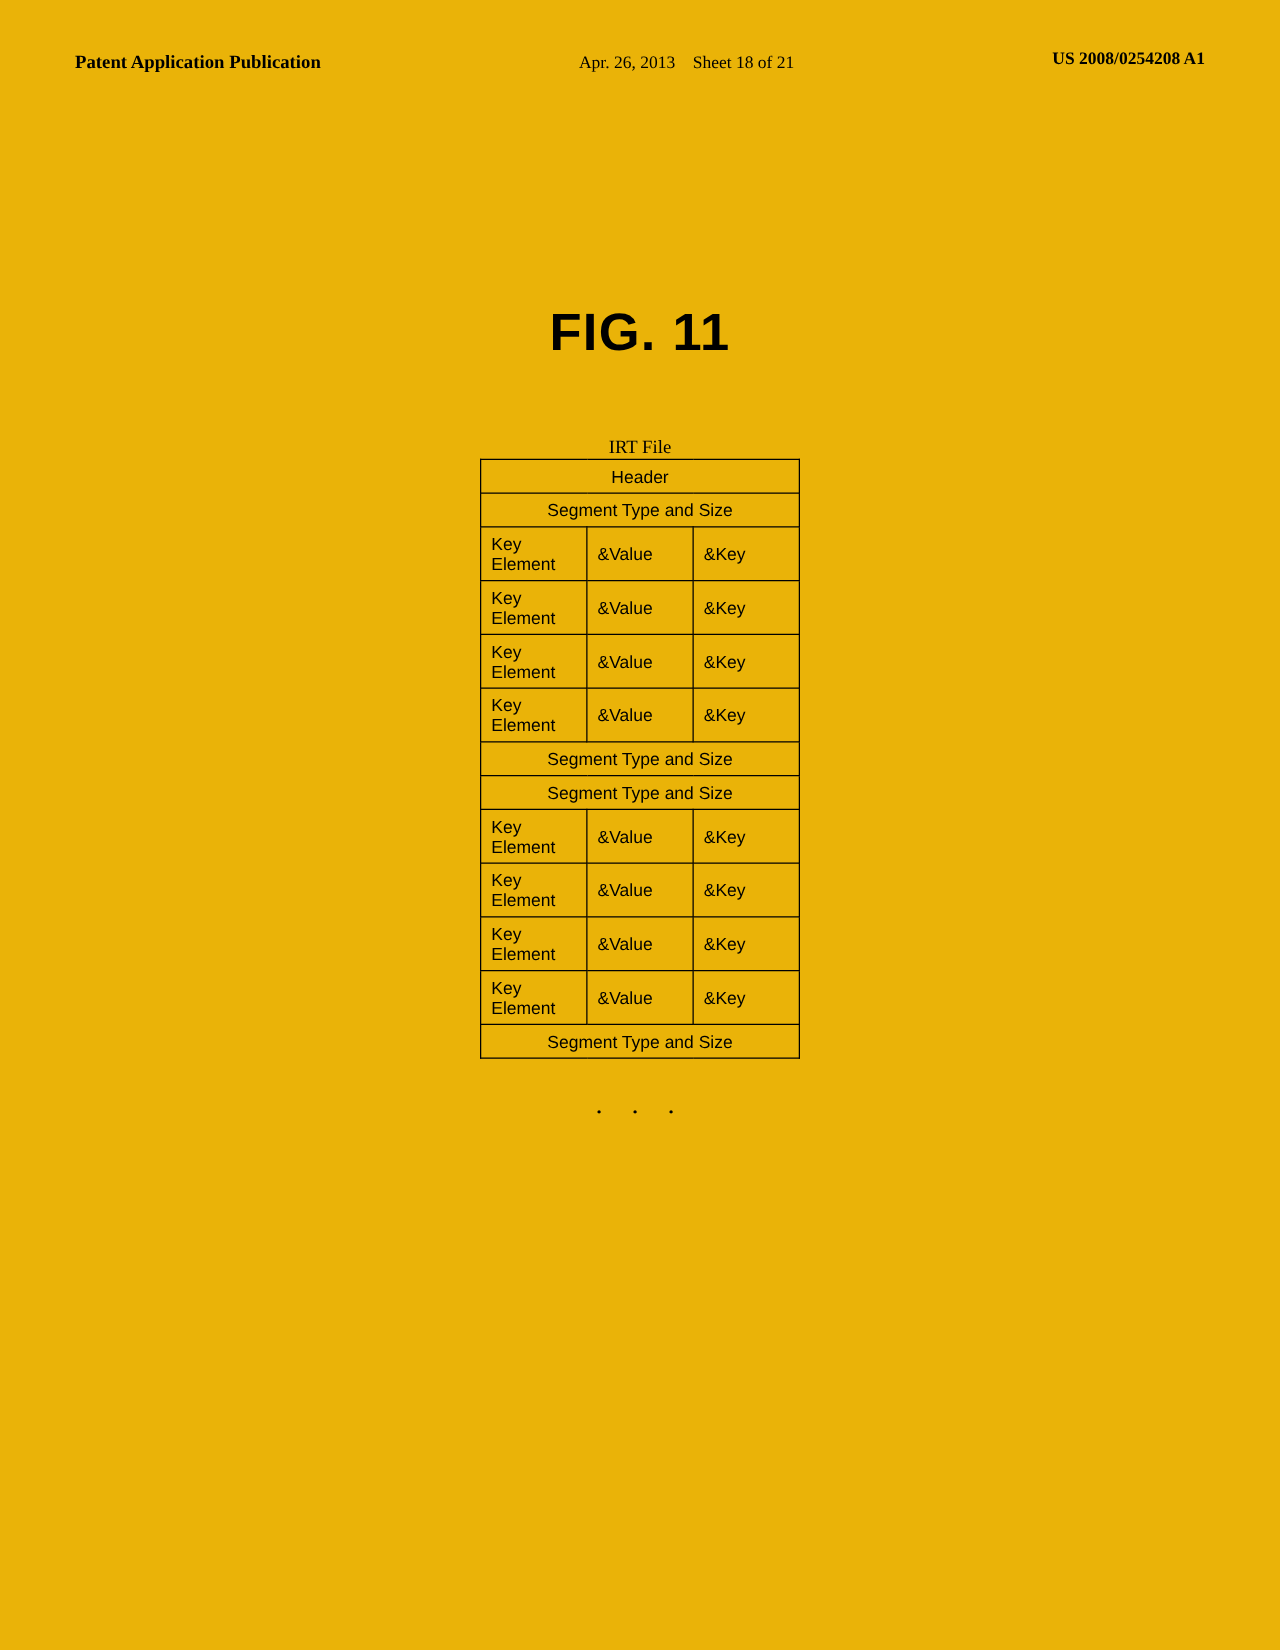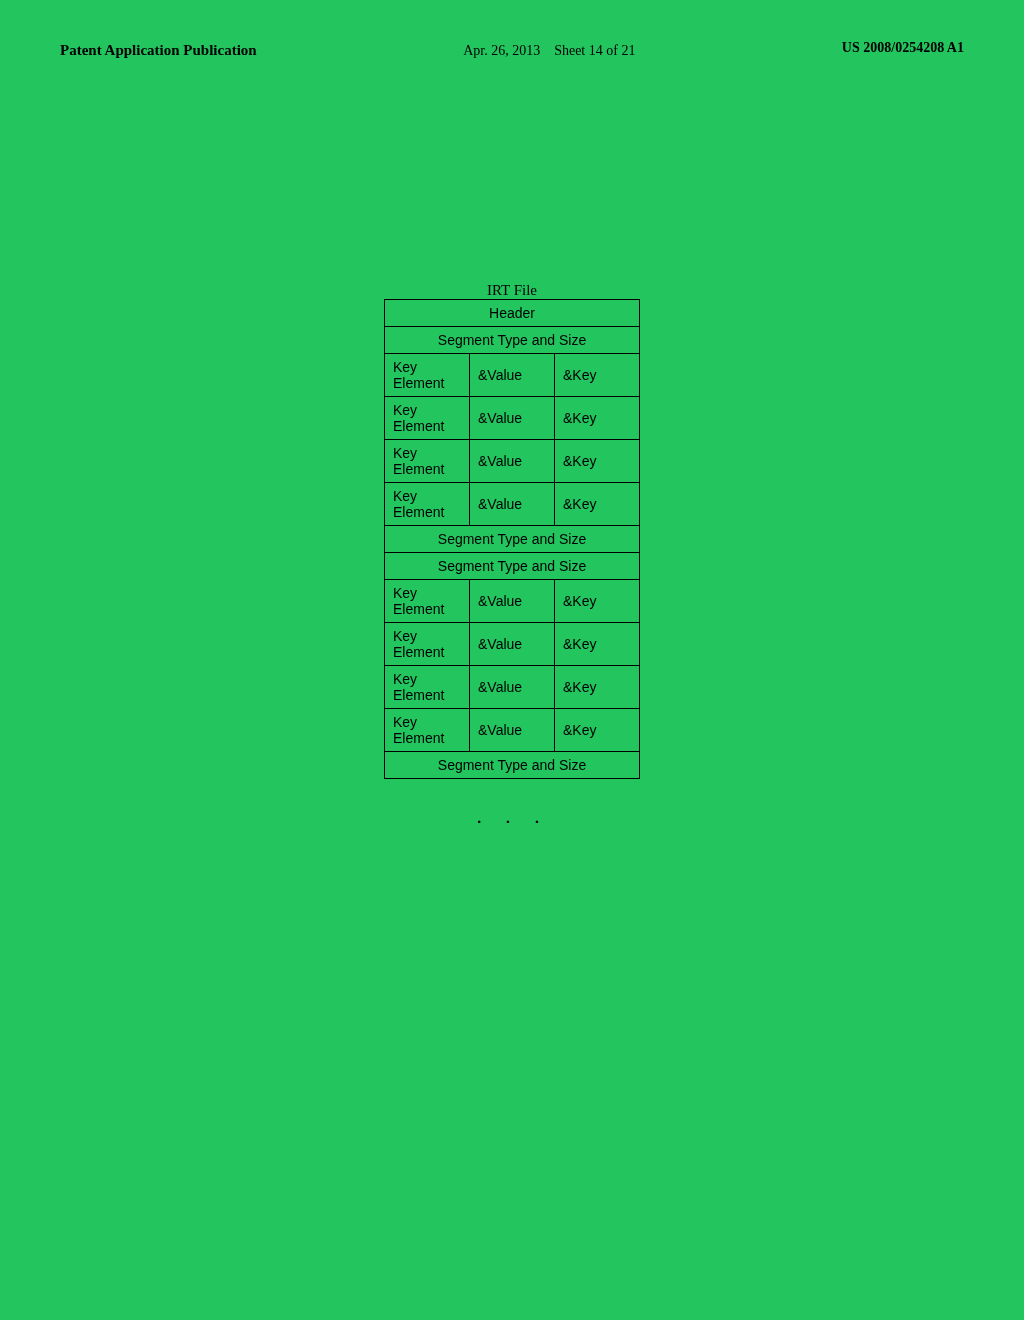--- a/index.html
+++ b/index.html
@@ -13,21 +13,21 @@
       font-family: 'Times New Roman', Times, serif;
       width: 1024px;
       min-height: 1320px;
       position: relative;
       overflow-x: hidden;
     }
 
     .page-container {
       width: 1024px;
       min-height: 1320px;
-      background: #22c55e;
+      background: #eab308;
       position: relative;
       padding: 40px 60px;
     }
 
     .header-bar {
       display: flex;
       justify-content: space-between;
       align-items: flex-start;
       margin-bottom: 30px;
       font-size: 14px;
@@ -103,27 +103,28 @@
   </style>
 </head>
 <body>
 
 <div class="page-container">
 
   <div class="header-bar">
     <div class="header-left">Patent Application Publication</div>
     <div class="header-center">
       <span>Apr. 26, 2013</span>&nbsp;&nbsp;&nbsp;
-      <span>Sheet 14 of 21</span>
+      <span>Sheet 18 of 21</span>
     </div>
     <div class="header-right">US 2008/0254208 A1</div>
   </div>
 
   <div class="main-content">
 
+    <div class="fig-title">FIG. 11</div>
 
     <div class="irt-file-label">IRT File</div>
 
     <table class="diagram-table">
 
       <tbody>
           <tr>
         <td colspan="3">Header</td>
       </tr>
 

